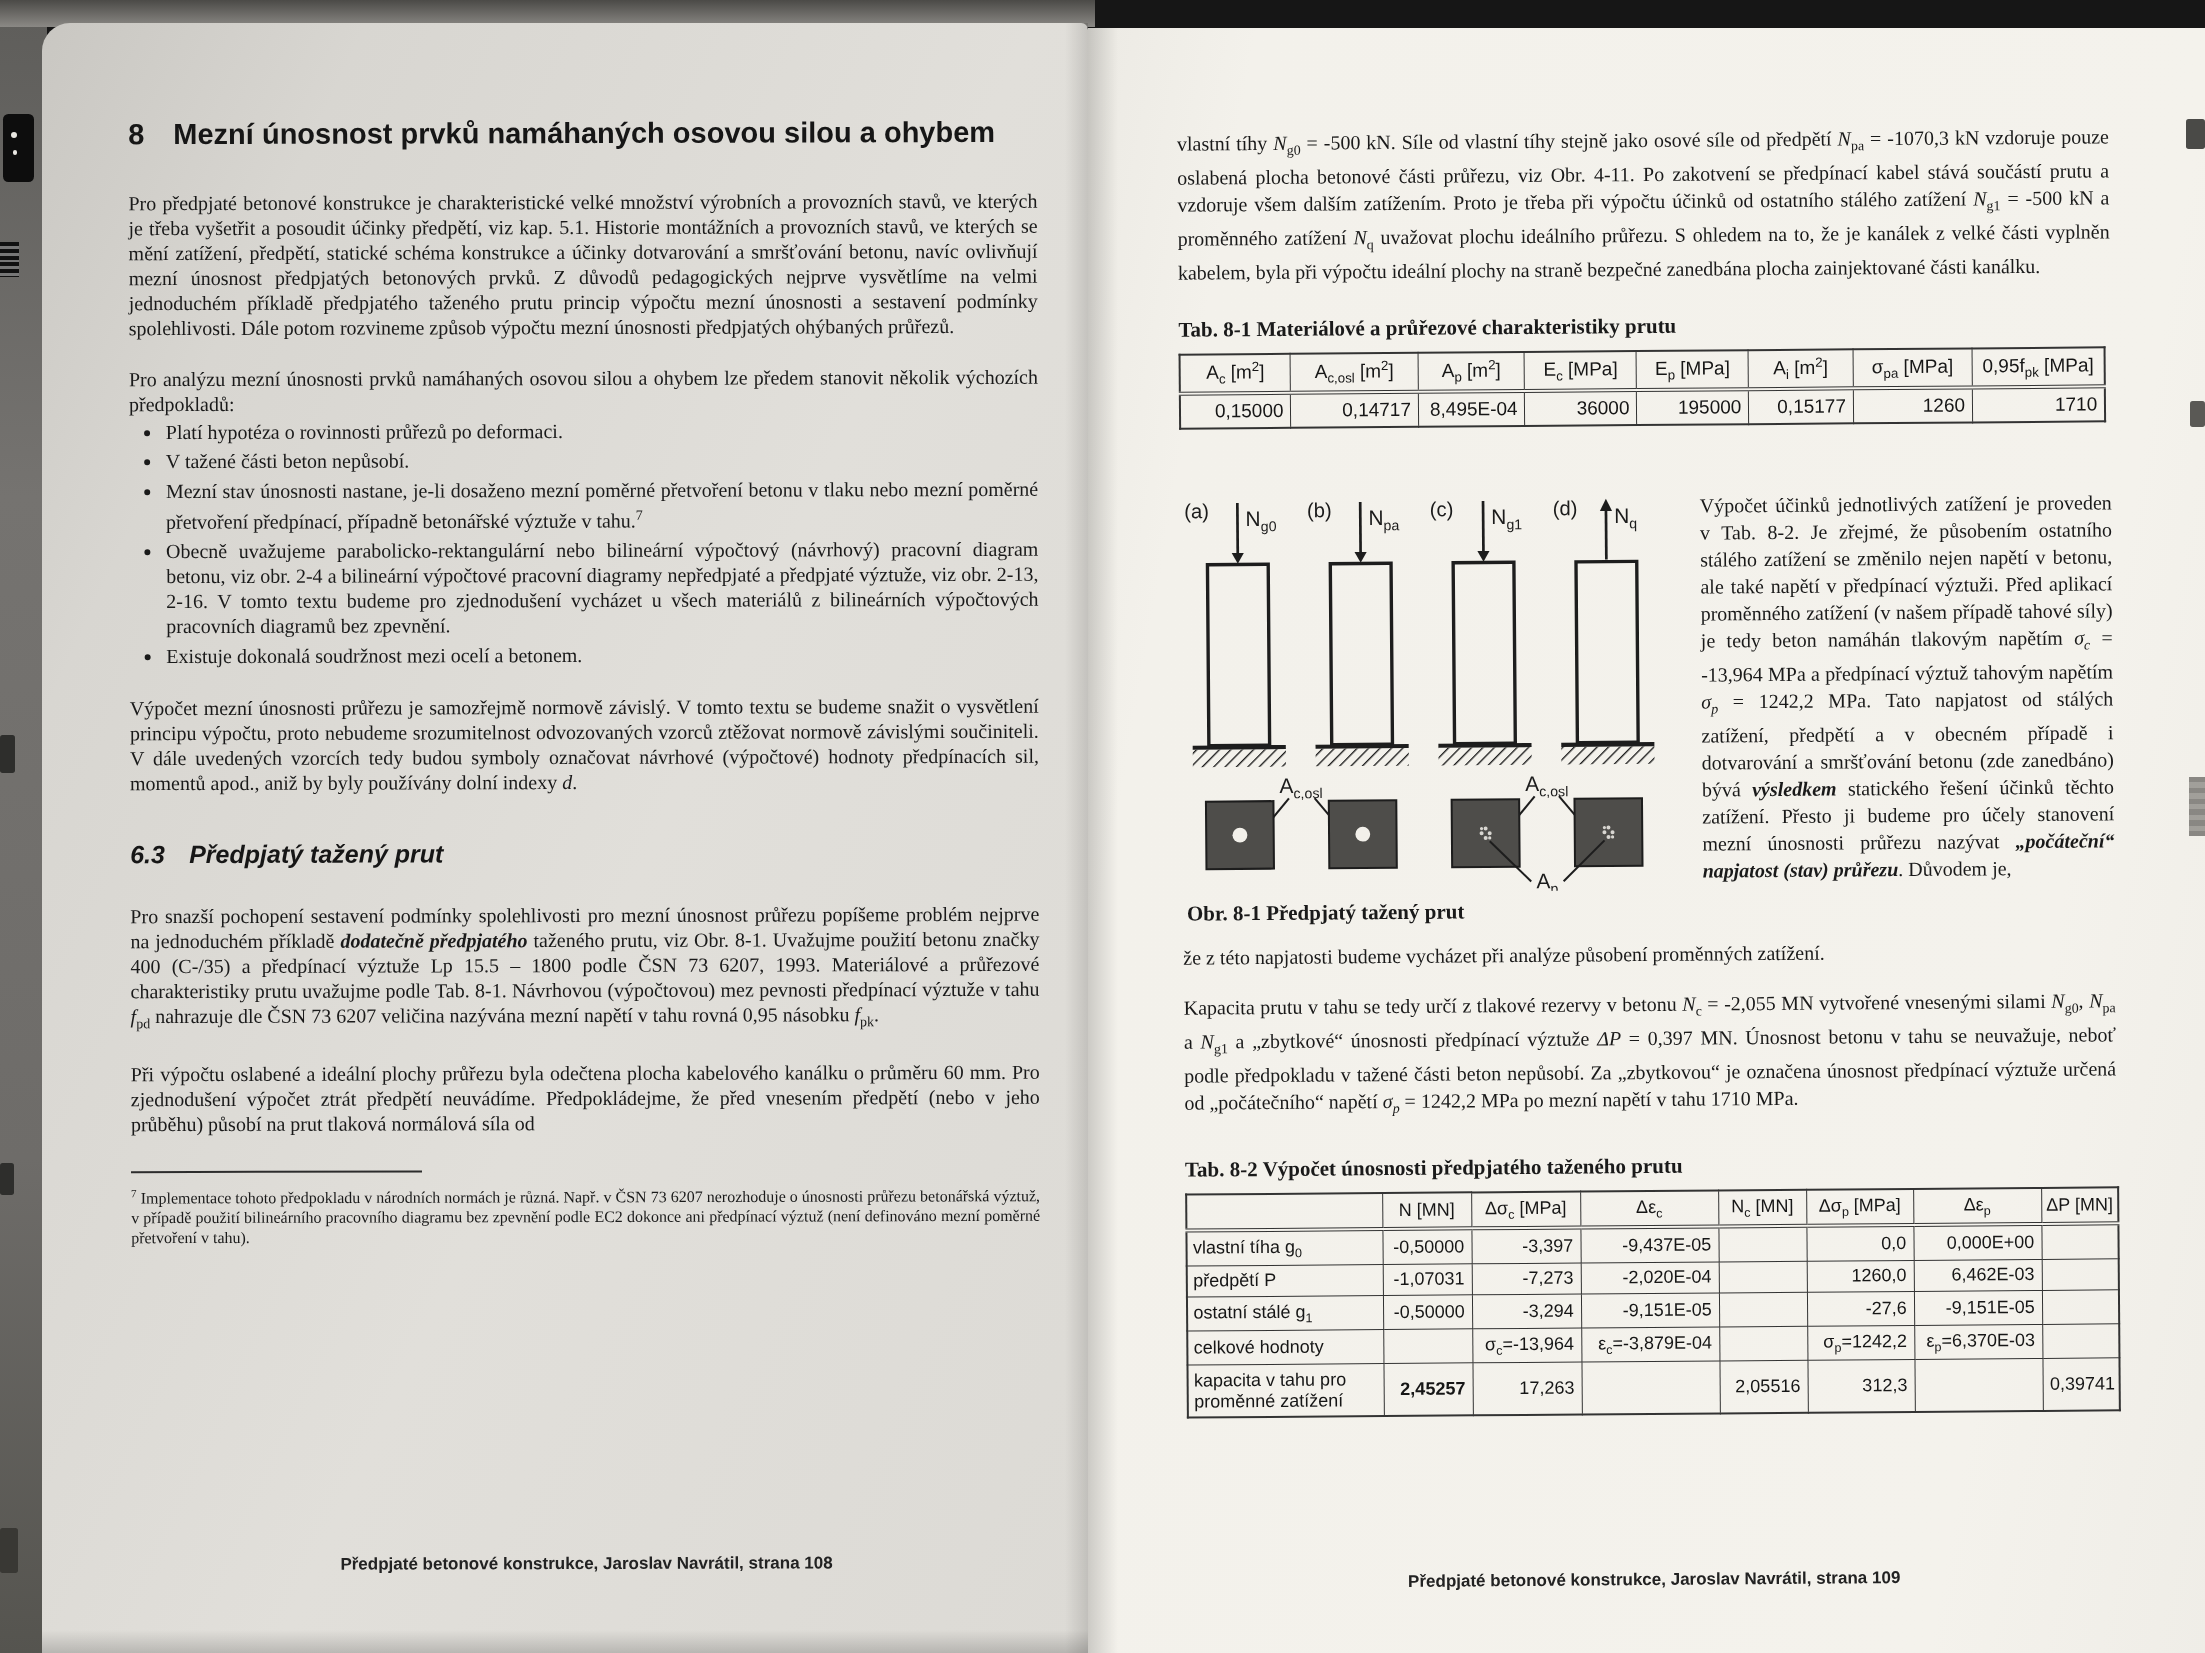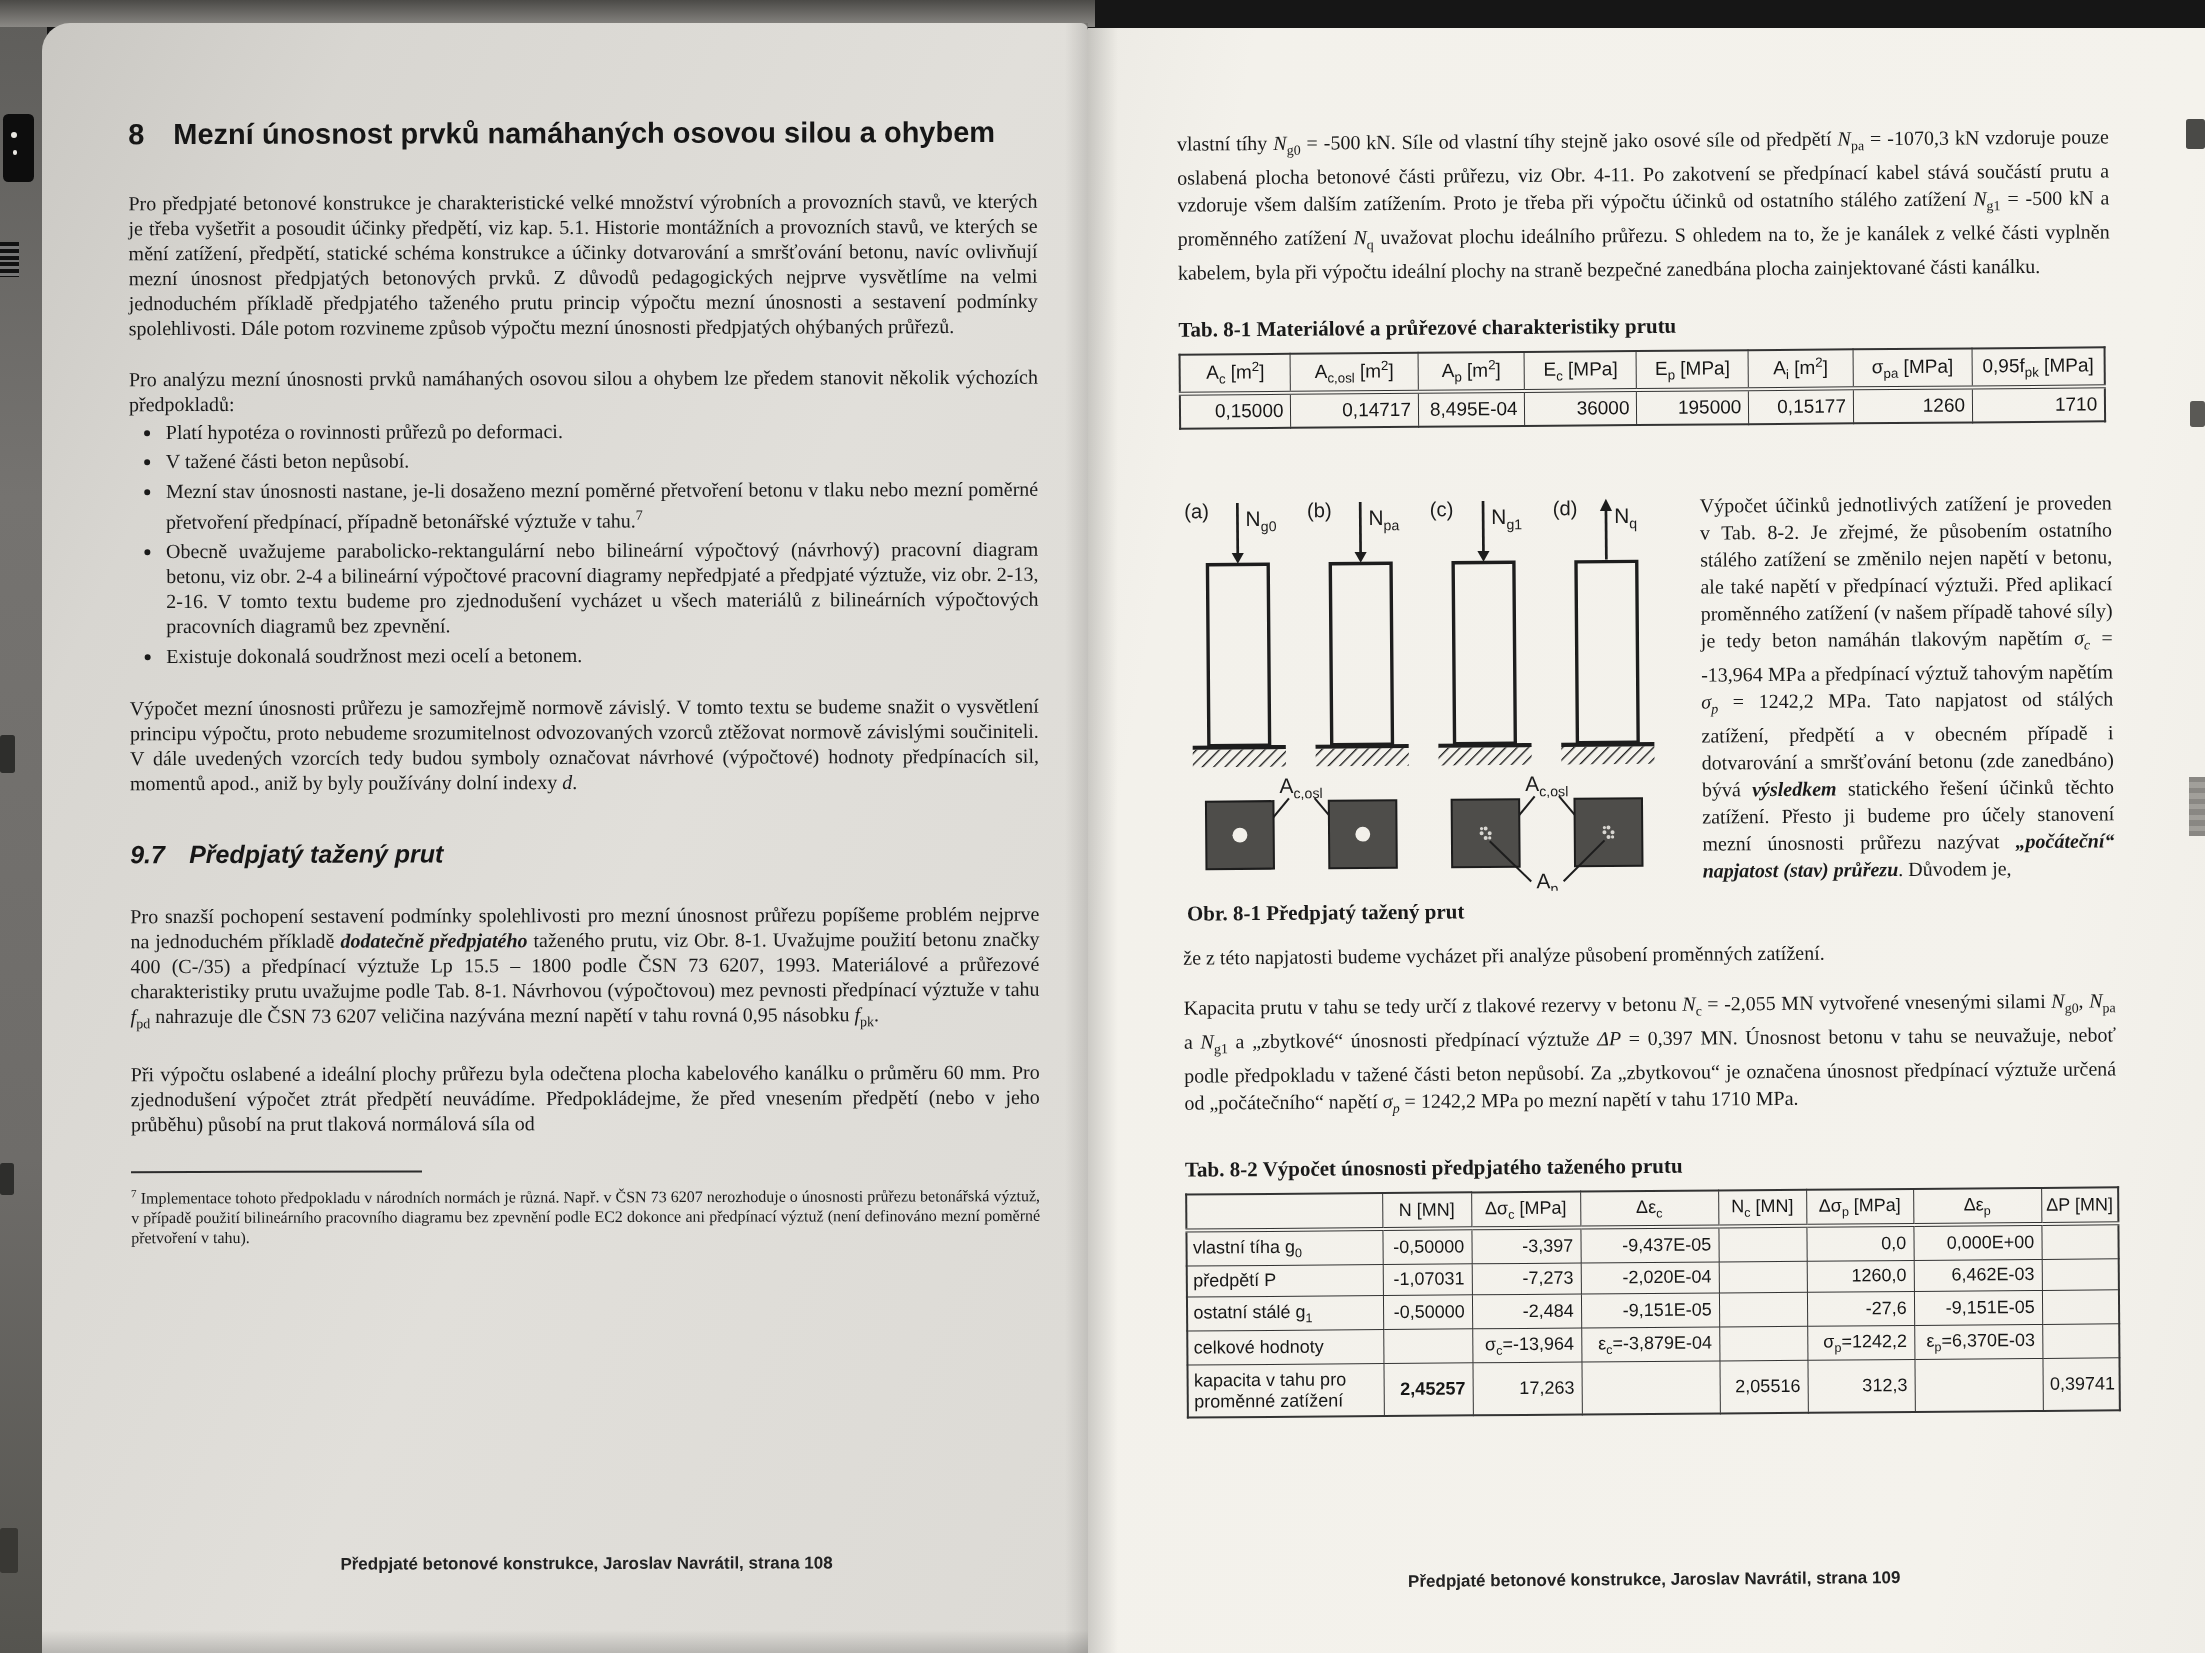--- a/index.html
+++ b/index.html
@@ -100,21 +100,21 @@
       <p class="body-l just sp38">Pro analýzu mezní únosnosti prvků namáhaných osovou silou a ohybem lze předem stanovit několik výchozích předpokladů:</p>
       <ul class="blist">
           <li>Platí hypotéza o rovinnosti průřezů po deformaci.</li>
           <li>V tažené části beton nepůsobí.</li>
           <li>Mezní stav únosnosti nastane, je-li dosaženo mezní poměrné přetvoření betonu v tlaku nebo mezní poměrné přetvoření předpínací, případně betonářské výztuže v tahu.<sup>7</sup></li>
           <li>Obecně uvažujeme parabolicko-rektangulární nebo bilineární výpočtový (návrhový) pracovní diagram betonu, viz obr. 2-4 a bilineární výpočtové pracovní diagramy nepředpjaté a předpjaté výztuže, viz obr. 2-13, 2-16. V tomto textu budeme pro zjednodušení vycházet u všech materiálů z bilineárních výpočtových pracovních diagramů bez zpevnění.</li>
           <li>Existuje dokonalá soudržnost mezi ocelí a betonem.</li>
         </ul>
       <p class="body-l just sp40">Výpočet mezní únosnosti průřezu je samozřejmě normově závislý. V tomto textu se budeme snažit o vysvětlení principu výpočtu, proto nebudeme srozumitelnost odvozovaných vzorců ztěžovat normově závislými součiniteli. V dále uvedených vzorcích tedy budou symboly označovat návrhové (výpočtové) hodnoty předpínacích sil, momentů apod., aniž by byly používány dolní indexy <i>d</i>.</p>
       <h2 class="sect">
-        <span>9.7</span>
+        <span>6.3</span>
         <span>Předpjatý tažený prut</span>
       </h2>
       <p class="body-l just">Pro snazší pochopení sestavení podmínky spolehlivosti pro mezní únosnost průřezu popíšeme problém nejprve na jednoduchém příkladě <b><i>dodatečně předpjatého</i></b> taženého prutu, viz Obr. 8-1. Uvažujme použití betonu značky 400 (C-/35) a předpínací výztuže Lp 15.5 – 1800 podle ČSN 73 6207, 1993. Materiálové a průřezové charakteristiky prutu uvažujme podle Tab. 8-1. Návrhovou (výpočtovou) mez pevnosti předpínací výztuže v tahu <i>f</i><sub>pd</sub> nahrazuje dle ČSN 73 6207 veličina nazývána mezní napětí v tahu rovná 0,95 násobku <i>f</i><sub>pk</sub>.</p>
       <p class="body-l just sp38">Při výpočtu oslabené a ideální plochy průřezu byla odečtena plocha kabelového kanálku o průměru 60 mm. Pro zjednodušení výpočet ztrát předpětí neuvádíme. Předpokládejme, že před vnesením předpětí (nebo v jeho průběhu) působí na prut tlaková normálová síla od</p>
       <div class="fnrule"></div>
       <p class="footnote"><sup>7</sup> Implementace tohoto předpokladu v národních normách je různá. Např. v ČSN 73 6207 nerozhoduje o únosnosti průřezu betonářská výztuž, v případě použití bilineárního pracovního diagramu bez zpevnění podle EC2 dokonce ani předpínací výztuž (není definováno mezní poměrné přetvoření v tahu).</p>
       <div class="pfooter pfooter-l">Předpjaté betonové konstrukce, Jaroslav Navrátil, strana 108</div>
     </div>
   </div>
 
@@ -295,21 +295,21 @@
               <td>-7,273</td>
               <td>-2,020E-04</td>
               <td></td>
               <td>1260,0</td>
               <td>6,462E-03</td>
               <td></td>
             </tr>
             <tr>
               <td>ostatní stálé g<sub>1</sub></td>
               <td>-0,50000</td>
-              <td>-2,484</td>
+              <td>-3,294</td>
               <td>-9,151E-05</td>
               <td></td>
               <td>-27,6</td>
               <td>-9,151E-05</td>
               <td></td>
             </tr>
             <tr>
               <td>celkové hodnoty</td>
               <td></td>
               <td>σ<sub>c</sub>=-13,964</td>

